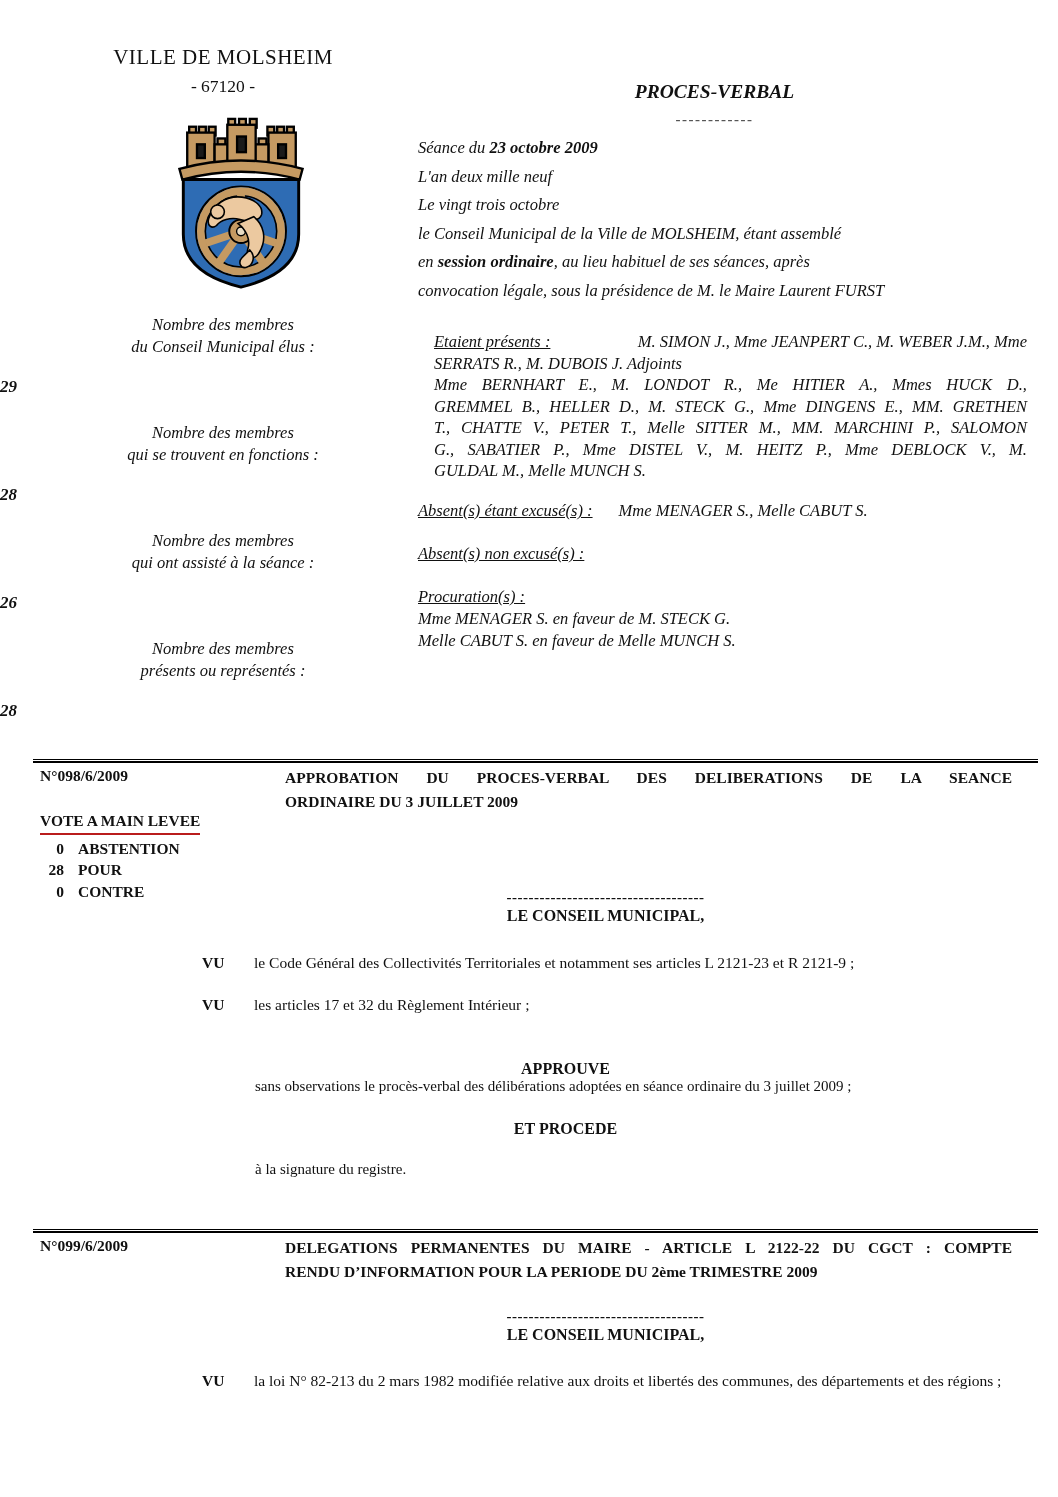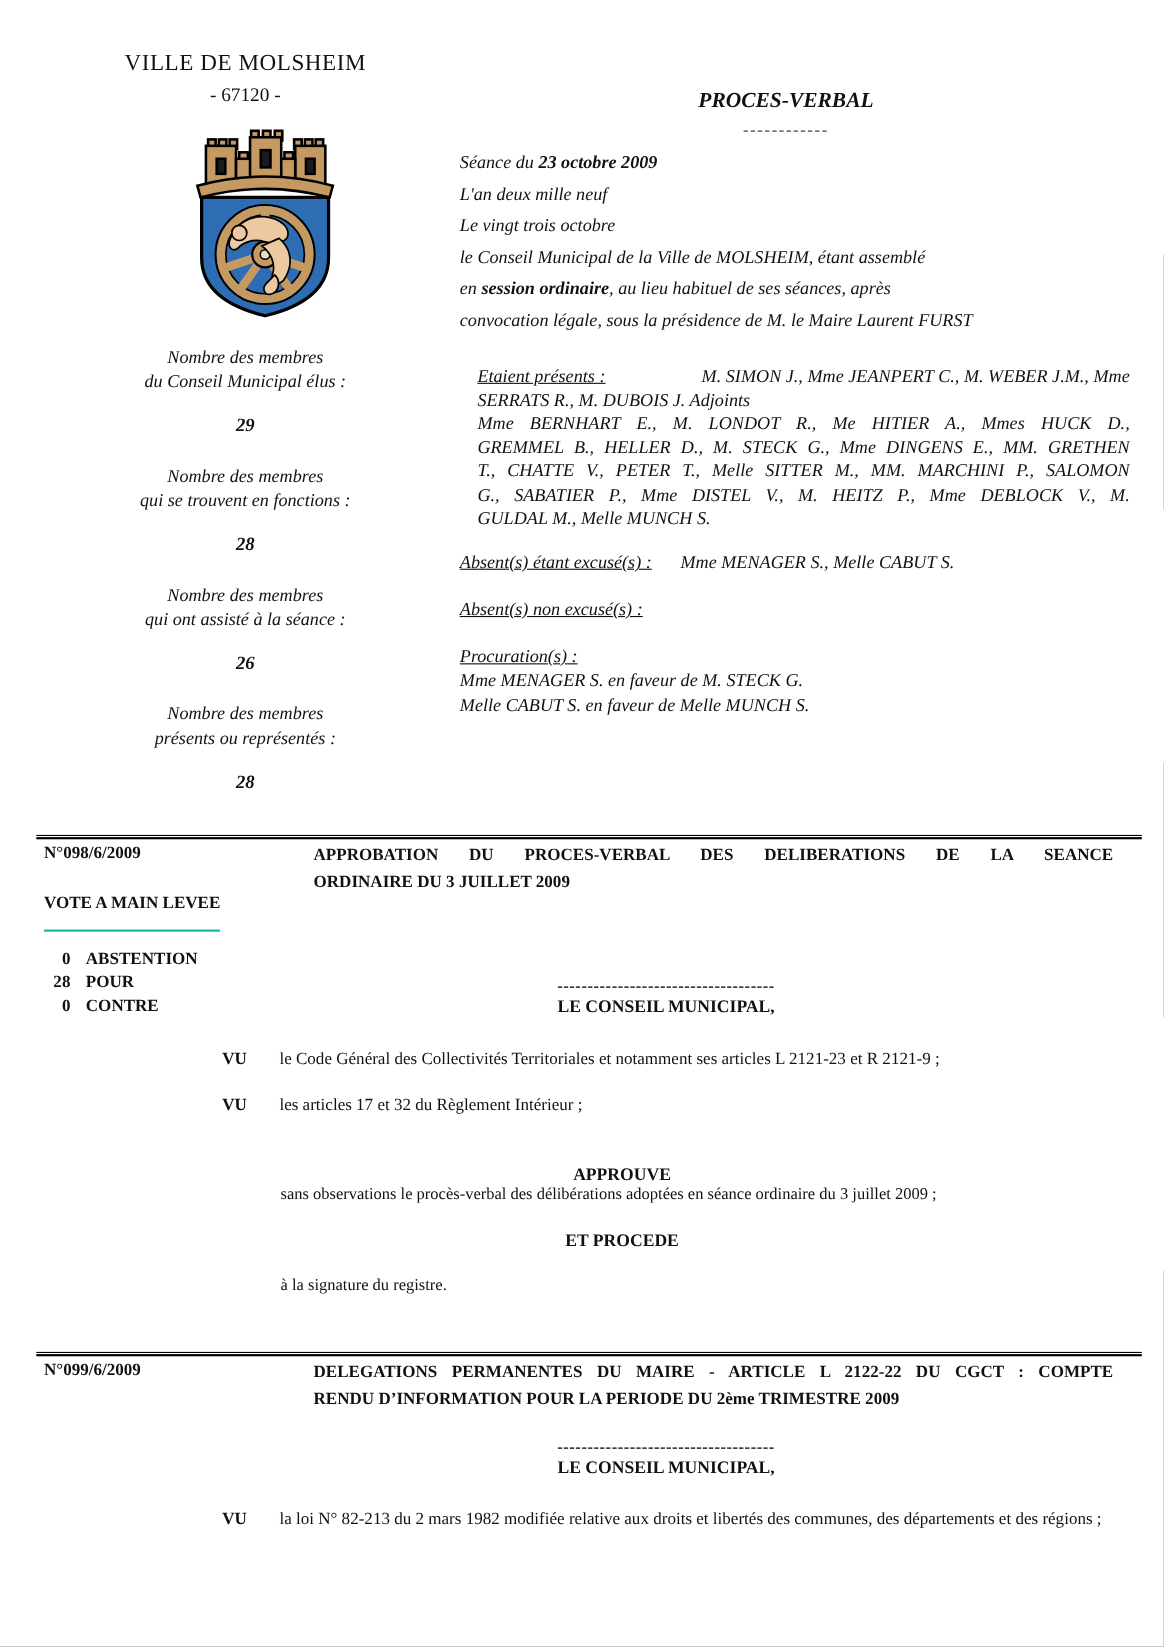--- a/index.html
+++ b/index.html
@@ -13,21 +13,21 @@
   .abs { position:absolute; }
 
   
   .commune-name { top:45px; left:0; width:446px; text-align:center;
     font-size:21px; letter-spacing:.5px; }
   .commune-postal { top:76px; left:0; width:446px; text-align:center; font-size:17.5px; }
   .crest { top:115px; left:167px; }
 
   .count-label { left:0; width:446px; text-align:center;
     font-style:italic; font-size:16.5px; line-height:22px; }
-  .count-value { left:0; width:446px; text-align:center;
+  .count-value { left:0; width:446px; text-align:left;
     font-style:italic; font-weight:bold; font-size:17px; }
 
   
   .doc-title { top:46px; left:418px; width:593px; text-align:center;
     font-weight:bold; font-style:italic; font-size:19.5px; line-height:27px;margin-top:32px; }
   .sep-short { top:111px; left:418px; width:593px; text-align:center;
     font-weight:bold; color:#555; letter-spacing:1.5px; font-size:15px; }
   .seance { top:134px; left:418px; width:593px;
     font-style:italic; font-size:16.5px; line-height:28.6px; }
   .seance .b { font-weight:bold; }
@@ -43,21 +43,21 @@
   .absents2 { top:544px; left:418px; width:593px; font-style:italic; font-size:16.5px; }
   .procurations { top:586px; left:418px; width:593px;
     font-style:italic; font-size:16.5px; line-height:21.8px; }
 
   
   .hrule { left:33px; width:1005px; height:4px;
     border-top:1.5px solid #000; border-bottom:2.5px solid #000; }
   .delib-num { left:40px; font-weight:bold; font-size:15.5px; }
   .delib-title { left:285px; width:727px; font-weight:bold; font-size:15.5px; line-height:23.5px; }
   .vote { left:40px; width:240px; font-weight:bold; font-size:15.5px; line-height:21.5px; }
-  .vote-heading { display:inline-block; border-bottom:2px solid #14b8a6; padding-bottom:13px; margin-bottom:14px; }
+  .vote-heading { display:inline-block; border-bottom:2px solid #b91c1c; padding-bottom:1px; margin-bottom:3px; }
   .vote-row { display:flex; }
   .vote-n { width:24px; text-align:right; }
   .vote-label { margin-left:14px; }
   .sep-mid { left:418px; width:375px; text-align:center; font-weight:bold;
     font-size:15px; letter-spacing:.5px; }
   .conseil { left:418px; width:375px; text-align:center; font-weight:bold; font-size:16px; }
   .clause { left:202px; width:812px; display:flex; font-size:15.5px; line-height:22.5px; }
   .clause .kw { font-weight:bold; width:52px; flex:none; }
   .clause .txt { flex:1; text-align:justify; }
   .center-head { left:255px; width:621px; text-align:center; font-weight:bold; font-size:16px; }

